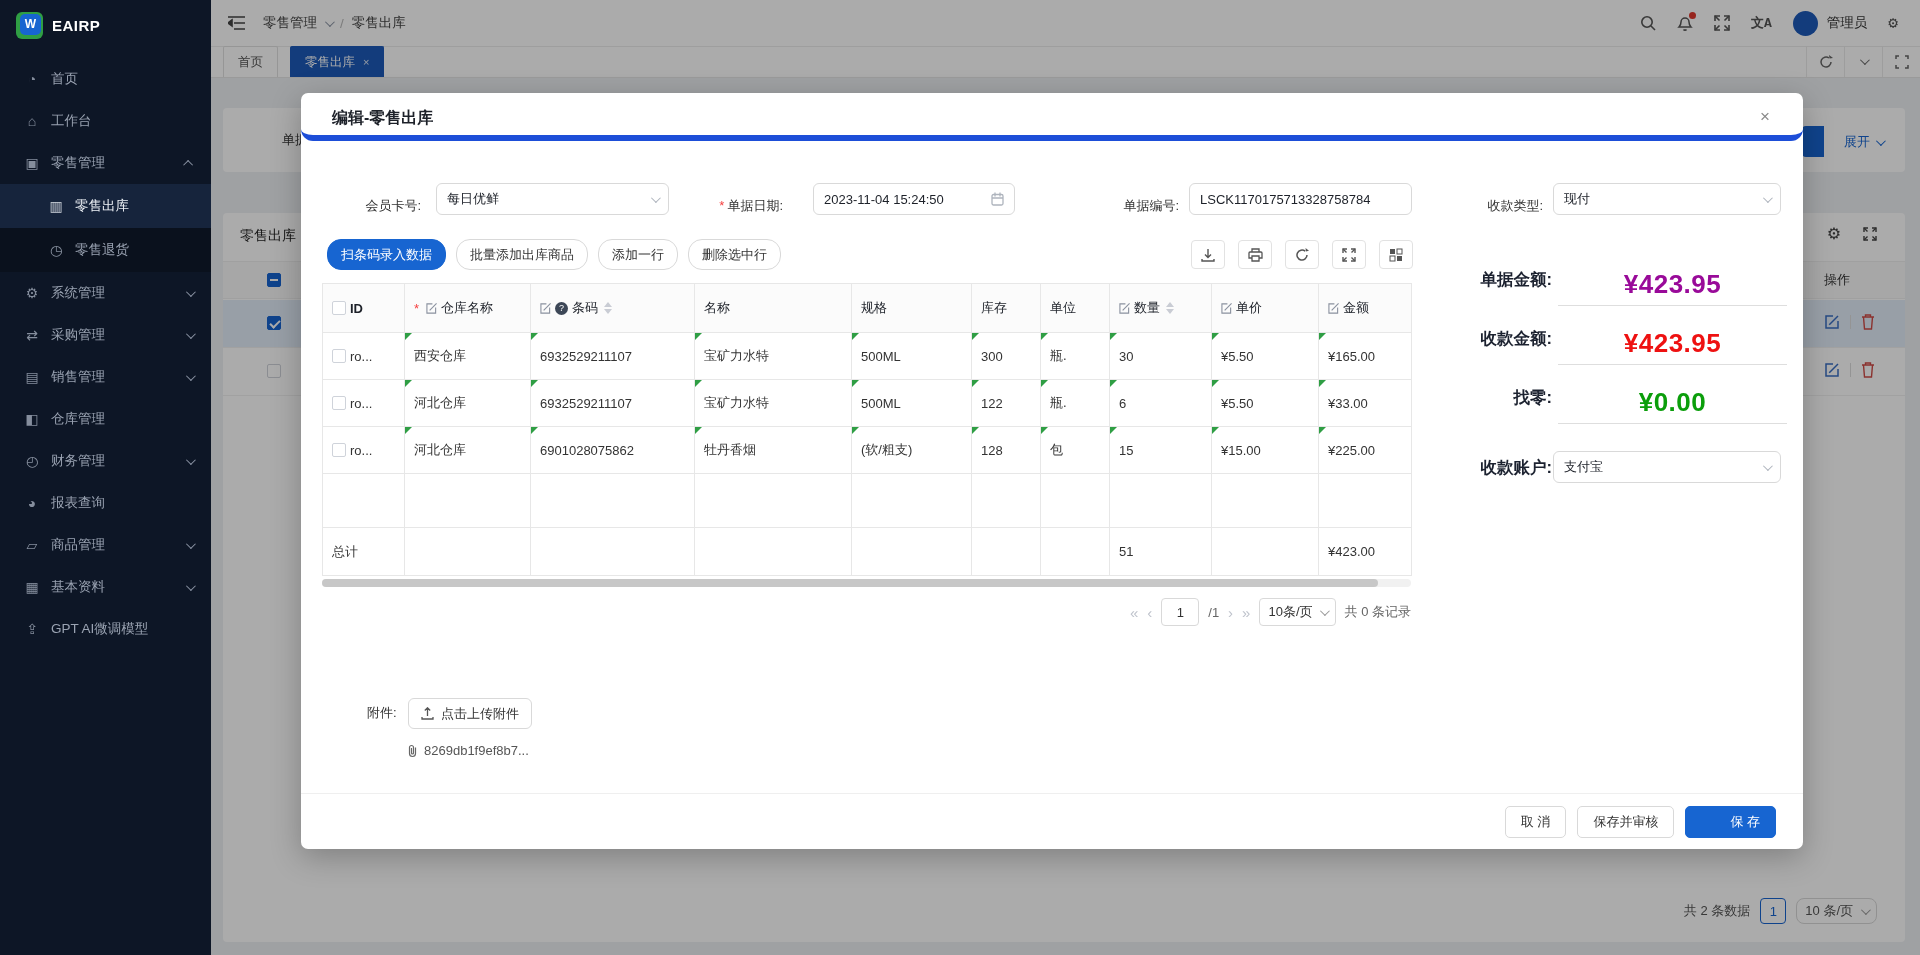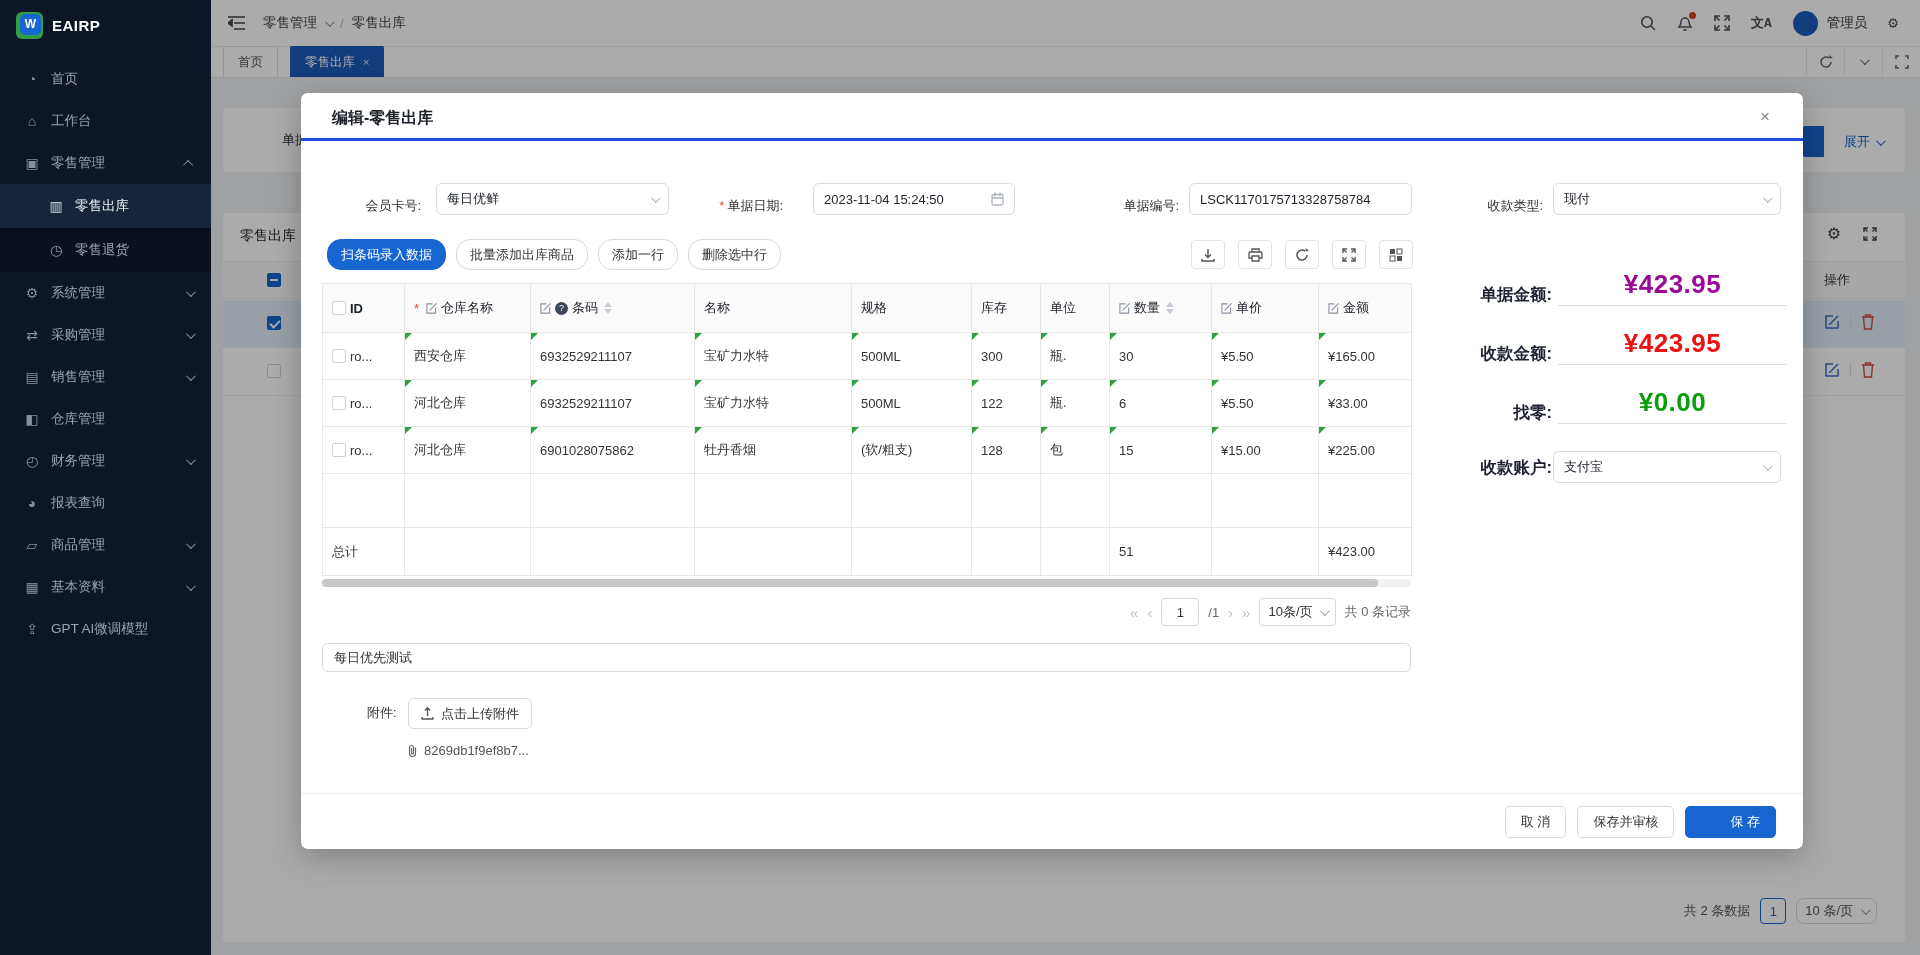--- a/index.html
+++ b/index.html
@@ -62,21 +62,21 @@
   .cb.checked::after { content:""; position:absolute; left:4px; top:1px; width:4px; height:8px; border-right:2px solid #fff; border-bottom:2px solid #fff; transform:rotate(45deg); }
   .cb.ind::after { content:""; position:absolute; left:2px; top:5px; width:8px; height:2px; background:#fff; }
   .pg-bottom { position:absolute; right:28px; bottom:18px; display:flex; align-items:center; gap:10px; font-size:13px; color:#555; }
   .pg-num { width:26px; height:26px; border:1px solid #1765d1; color:#1765d1; border-radius:4px; display:flex; align-items:center; justify-content:center; }
   .pg-size { height:26px; border:1px solid #d9d9d9; border-radius:8px; padding:0 8px; display:flex; align-items:center; gap:8px; background:#fff; }
   .pg-size .chev { border-color:#999; }
 
   
   .mask { position:absolute; left:211px; top:0; right:0; bottom:0; background:rgba(0,0,0,.33); z-index:70; }
   .modal { position:absolute; left:301px; top:93px; width:1502px; height:756px; background:#fff; border-radius:7px; box-shadow:0 8px 30px rgba(0,0,0,.25); z-index:100; }
-  .m-head { height:48px; border-bottom:3px solid #1d4ed8; position:relative; }
+  .m-head { height:48px; border-bottom:6px solid #1d4ed8; position:relative;border-radius:12px; }
   .m-title { position:absolute; left:31px; top:15px; font-size:16px; font-weight:bold; color:#1d2129; }
   .m-close { position:absolute; right:26px; top:12px; font-size:17px; color:#8a8a8a; width:24px; height:24px; text-align:center; line-height:24px; }
 
   .f-label { position:absolute; font-size:13px; color:#333; top:97px; height:32px; line-height:32px; text-align:right; white-space:nowrap; }
   .f-ctl { position:absolute; top:90px; height:32px; border:1px solid #d9d9d9; border-radius:6px; background:#fff; font-size:13px; color:#1d2129; display:flex; align-items:center; padding:0 10px; }
   .f-ctl .chev { border-color:#aeb4bd; margin-left:auto; }
   .req { color:#f53f3f; margin-right:3px; }
 
   .mt-btn { height:31px; border:1px solid #d9d9d9; border-radius:14px; background:#fff; color:#333; font-size:13px; padding:0 13px; display:inline-flex; align-items:center; }
   .mt-btn.primary { background:#1765d1; border-color:#1765d1; color:#fff; }
@@ -106,21 +106,21 @@
   .pg-arr { color:#bfc3cc; font-size:15px; }
   .mpg-box { width:38px; height:28px; border:1px solid #d9d9d9; border-radius:4px; display:flex; align-items:center; justify-content:center; color:#333; background:#fff; }
   .mpg-size { height:28px; border:1px solid #d9d9d9; border-radius:4px; background:#fff; padding:8px 8px; display:flex; align-items:center; gap:7px; color:#333; }
   .mpg-size .chev { border-color:#999; }
 
   .remark { position:absolute; left:21px; top:550px; width:1089px; height:29px; border:1px solid #d9d9d9; border-radius:6px; font-size:13px; color:#333; display:flex; align-items:center; padding:0 11px; }
   .att-label { position:absolute; left:66px; top:611px; font-size:13px; color:#333; }
   .att-btn { position:absolute; left:107px; top:605px; height:31px; border:1px solid #d9d9d9; border-radius:6px; background:#fff; font-size:13px; color:#333; display:flex; align-items:center; gap:7px; padding:0 12px; }
   .att-file { position:absolute; left:106px; top:650px; font-size:13px; color:#555; display:flex; align-items:center; gap:6px; }
 
-  .sumrow { position:absolute; left:1154px; width:332px; display:flex; align-items:flex-end; }
+  .sumrow { position:absolute; left:1154px; width:332px; display:flex; align-items:flex-start; }
   .sum-label { width:97px; text-align:right; font-size:16.5px; font-weight:600; color:#1c2230; white-space:nowrap; }
   .sum-val { flex:1; text-align:center; font-size:26px; font-weight:bold; border-bottom:1px solid #dedede; padding-bottom:5px; margin-left:6px; letter-spacing:.5px; }
   .purple { color:#990a99; } .red { color:#ee1111; } .green { color:#0b9e0b; }
   .acct-label { position:absolute; left:1154px; top:358px; width:97px; text-align:right; font-size:16.5px; font-weight:600; color:#1c2230; line-height:32px; }
   .acct-sel { position:absolute; left:1252px; top:358px; width:228px; height:32px; border:1px solid #d9d9d9; border-radius:6px; display:flex; align-items:center; font-size:13px; color:#1d2129; padding:0 10px; }
   .acct-sel .chev { border-color:#aeb4bd; margin-left:auto; }
 
   .m-footer { position:absolute; left:0; right:0; top:700px; height:56px; border-top:1px solid #efefef; display:flex; justify-content:flex-end; align-items:center; gap:11px; padding-right:27px; }
   .ft-btn { height:32px; border:1px solid #d9d9d9; border-radius:5px; background:#fff; color:#333; font-size:13px; padding:0 15px; display:flex; align-items:center; }
   .ft-btn.primary { background:#1765d1; border-color:#1765d1; color:#fff;padding-left:44px; }
@@ -612,21 +612,20 @@
   <div class="sumrow" style="top:294px">
     <span class="sum-label">找零:</span>
     <span class="sum-val green">¥0.00</span>
   </div>
   <span class="acct-label">收款账户:</span>
   <div class="acct-sel">
     <span>支付宝</span>
     <span class="chev down"></span>
   </div>
 
-  <div class="remark">每日优先测试</div>
   <span class="att-label">附件:</span>
   <button class="att-btn">
     <span>
       <svg width="13" height="13" viewBox="0 0 13 13">
           <path d="M6.5 9V1M3.8 3.5L6.5 .8l2.7 2.7M1 10v2h11v-2" stroke="#555" stroke-width="1.3" fill="none"></path>
         </svg>
     </span>
     <span>点击上传附件</span>
   </button>
   <span class="att-file">

